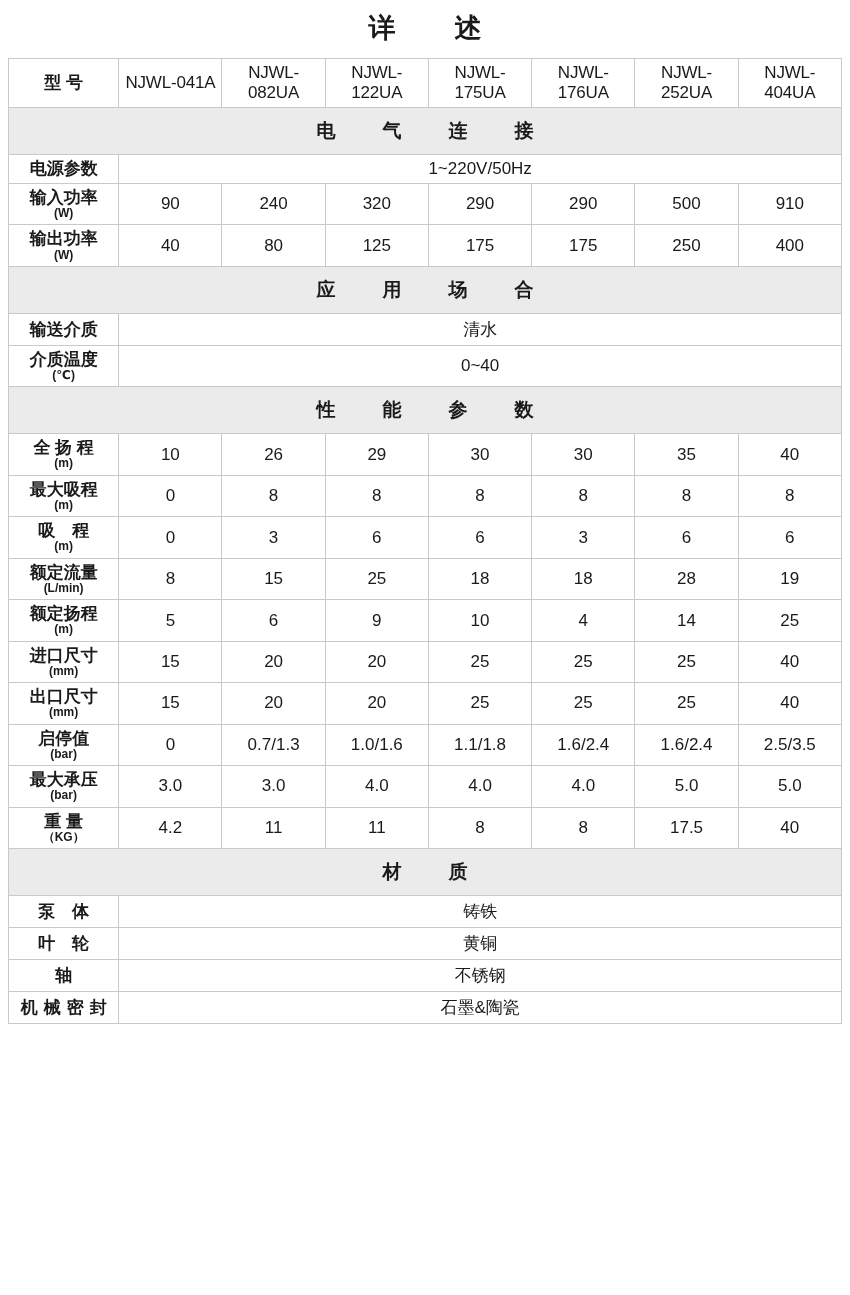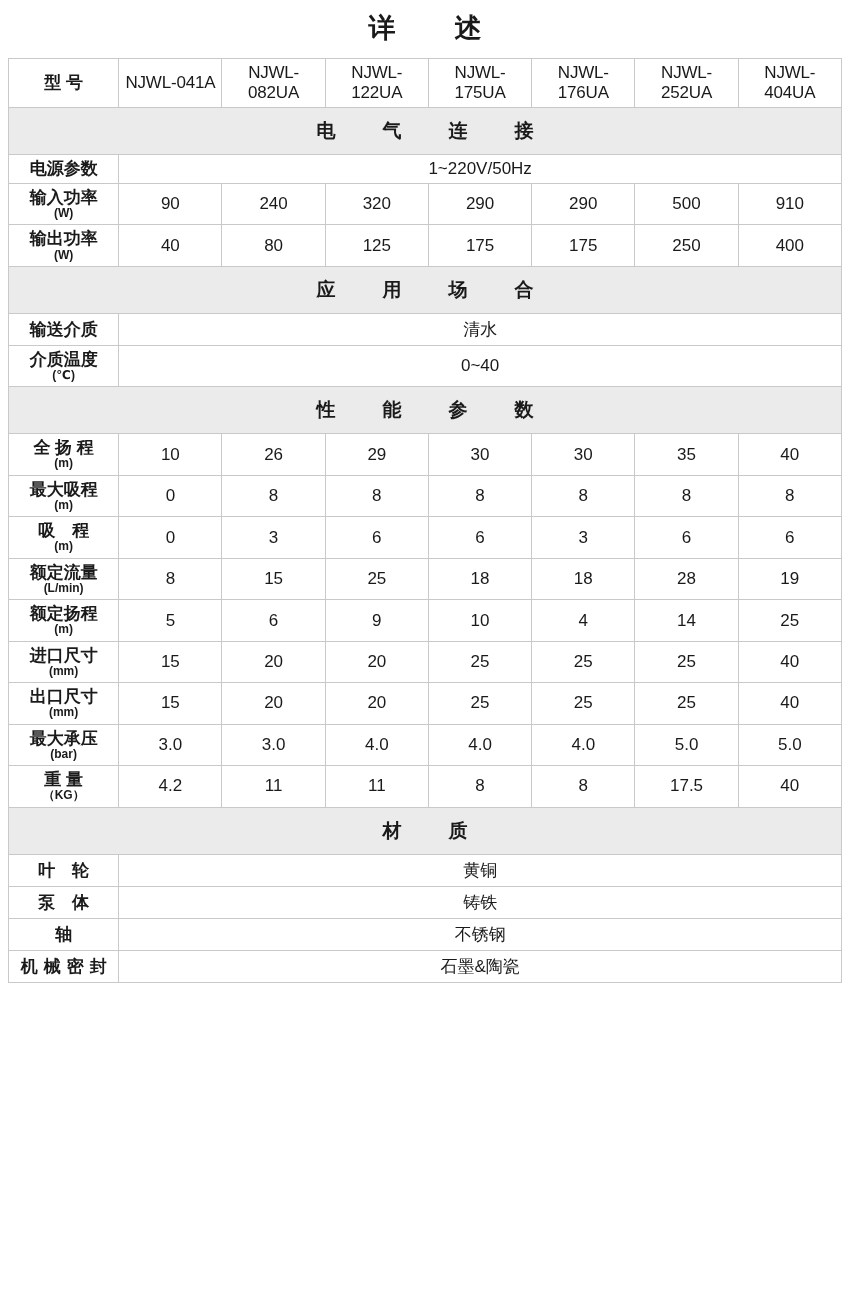--- a/index.html
+++ b/index.html
@@ -238,20 +238,30 @@
         <td class="lbl"><span>出口尺寸</span><span class="unit">(mm)</span></td>
         <td class="val">15</td>
         <td class="val">20</td>
         <td class="val">20</td>
         <td class="val">25</td>
         <td class="val">25</td>
         <td class="val">25</td>
         <td class="val">40</td>
       </tr>
       <tr>
+        <td class="lbl"><span>启停值</span><span class="unit">(bar)</span></td>
+        <td class="val">0</td>
+        <td class="val">0.7/1.3</td>
+        <td class="val">1.0/1.6</td>
+        <td class="val">1.1/1.8</td>
+        <td class="val">1.6/2.4</td>
+        <td class="val">1.6/2.4</td>
+        <td class="val">2.5/3.5</td>
+      </tr>
+      <tr>
         <td class="lbl"><span>最大承压</span><span class="unit">(bar)</span></td>
         <td class="val">3.0</td>
         <td class="val">3.0</td>
         <td class="val">4.0</td>
         <td class="val">4.0</td>
         <td class="val">4.0</td>
         <td class="val">5.0</td>
         <td class="val">5.0</td>
       </tr>
       <tr>
@@ -263,26 +273,26 @@
         <td class="val">8</td>
         <td class="val">17.5</td>
         <td class="val">40</td>
       </tr>
 
       <tr class="section-row">
         <td colspan="8">材　质</td>
       </tr>
 
       <tr>
+        <td class="mat-lbl">泵 体</td>
+        <td class="mat-val" colspan="7">铸铁</td>
+      </tr>
+      <tr>
         <td class="mat-lbl">叶 轮</td>
         <td class="mat-val" colspan="7">黄铜</td>
-      </tr>
-      <tr>
-        <td class="mat-lbl">泵 体</td>
-        <td class="mat-val" colspan="7">铸铁</td>
       </tr>
       <tr>
         <td class="mat-lbl">轴</td>
         <td class="mat-val" colspan="7">不锈钢</td>
       </tr>
       <tr>
         <td class="mat-lbl">机械密封</td>
         <td class="mat-val" colspan="7">石墨&amp;陶瓷</td>
       </tr>
     </tbody>

